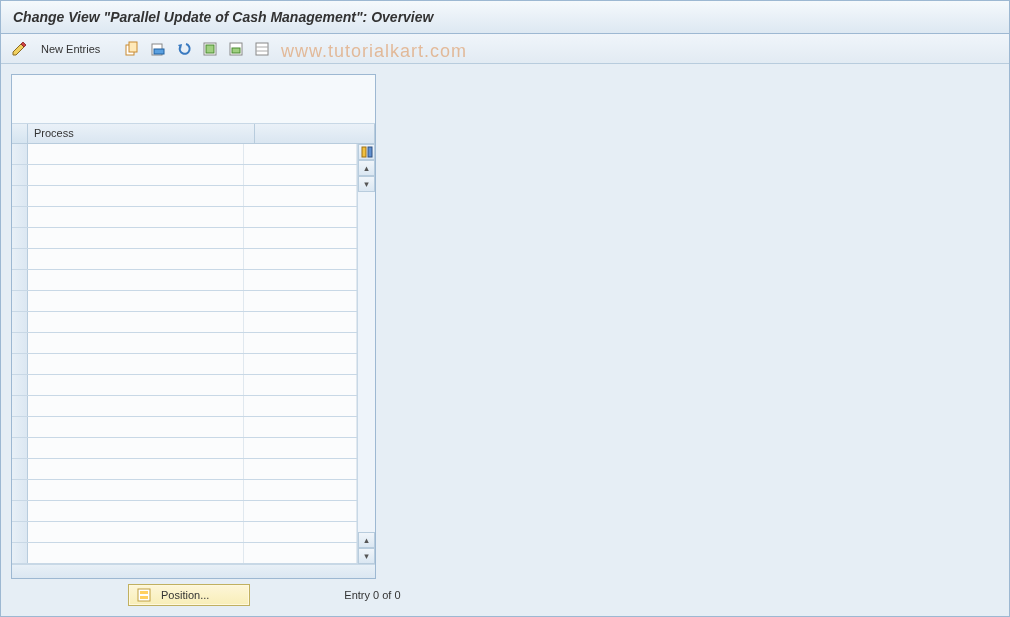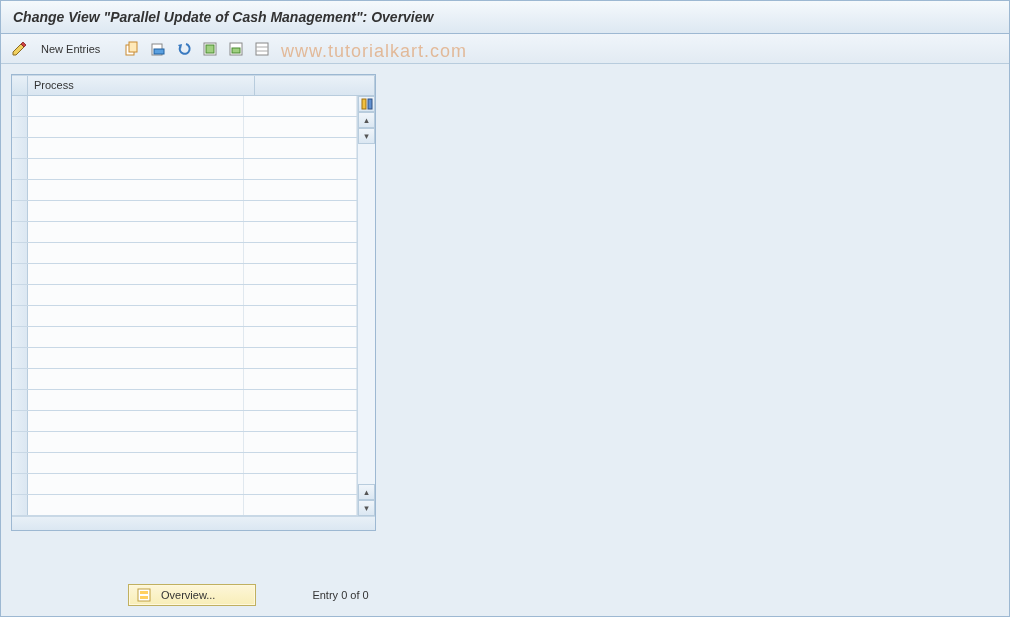--- a/index.html
+++ b/index.html
@@ -81,20 +81,21 @@
       background: linear-gradient(#e8f0f7, #d5e4f0);
       padding: 4px 8px;
       border-bottom: 1px solid #9db8d2;
       font-size: 11px;
       color: #333;
     }
 
     .table-wrap {
       display: flex;
       border-top: 1px solid #c8d8e6;
+      margin-top: 48px;
     }
     .table-body {
       flex: 1;
     }
     .col-header-row {
       display: flex;
       background: linear-gradient(#f0f5fa, #dfe9f2);
       border-bottom: 1px solid #b8ccdd;
       height: 20px;
       align-items: stretch;
@@ -180,21 +181,21 @@
       gap: 10px;
       background: linear-gradient(#fdf6d8, #f8eeb8);
       border: 1px solid #c0b060;
       padding: 3px 40px 3px 8px;
       cursor: pointer;
       color: #333;
       font-size: 11px;
       box-shadow: inset 0 0 0 1px #fff8dd;
     }
     .entry-status {
-      margin-left: 56px;
+      margin-left: 94px;
       color: #333;
       font-size: 11px;
     }
 
     
     svg { display: block; }
   </style>
 </head>
 <body>
 
@@ -390,16 +391,16 @@
   </div>
 </div>
 
 <div class="footer">
   <span class="position-btn">
     <svg width="14" height="14" viewBox="0 0 14 14">
       <rect x="1" y="1" width="12" height="12" fill="#fff" stroke="#c0a040"></rect>
       <rect x="3" y="3" width="8" height="3" fill="#ffd060"></rect>
       <rect x="3" y="8" width="8" height="3" fill="#ffd060"></rect>
     </svg>
-    <span>Overview...</span>
+    <span>Position...</span>
   </span>
   <span class="entry-status">Entry 0 of 0</span>
 </div>
 
 </body></html>

